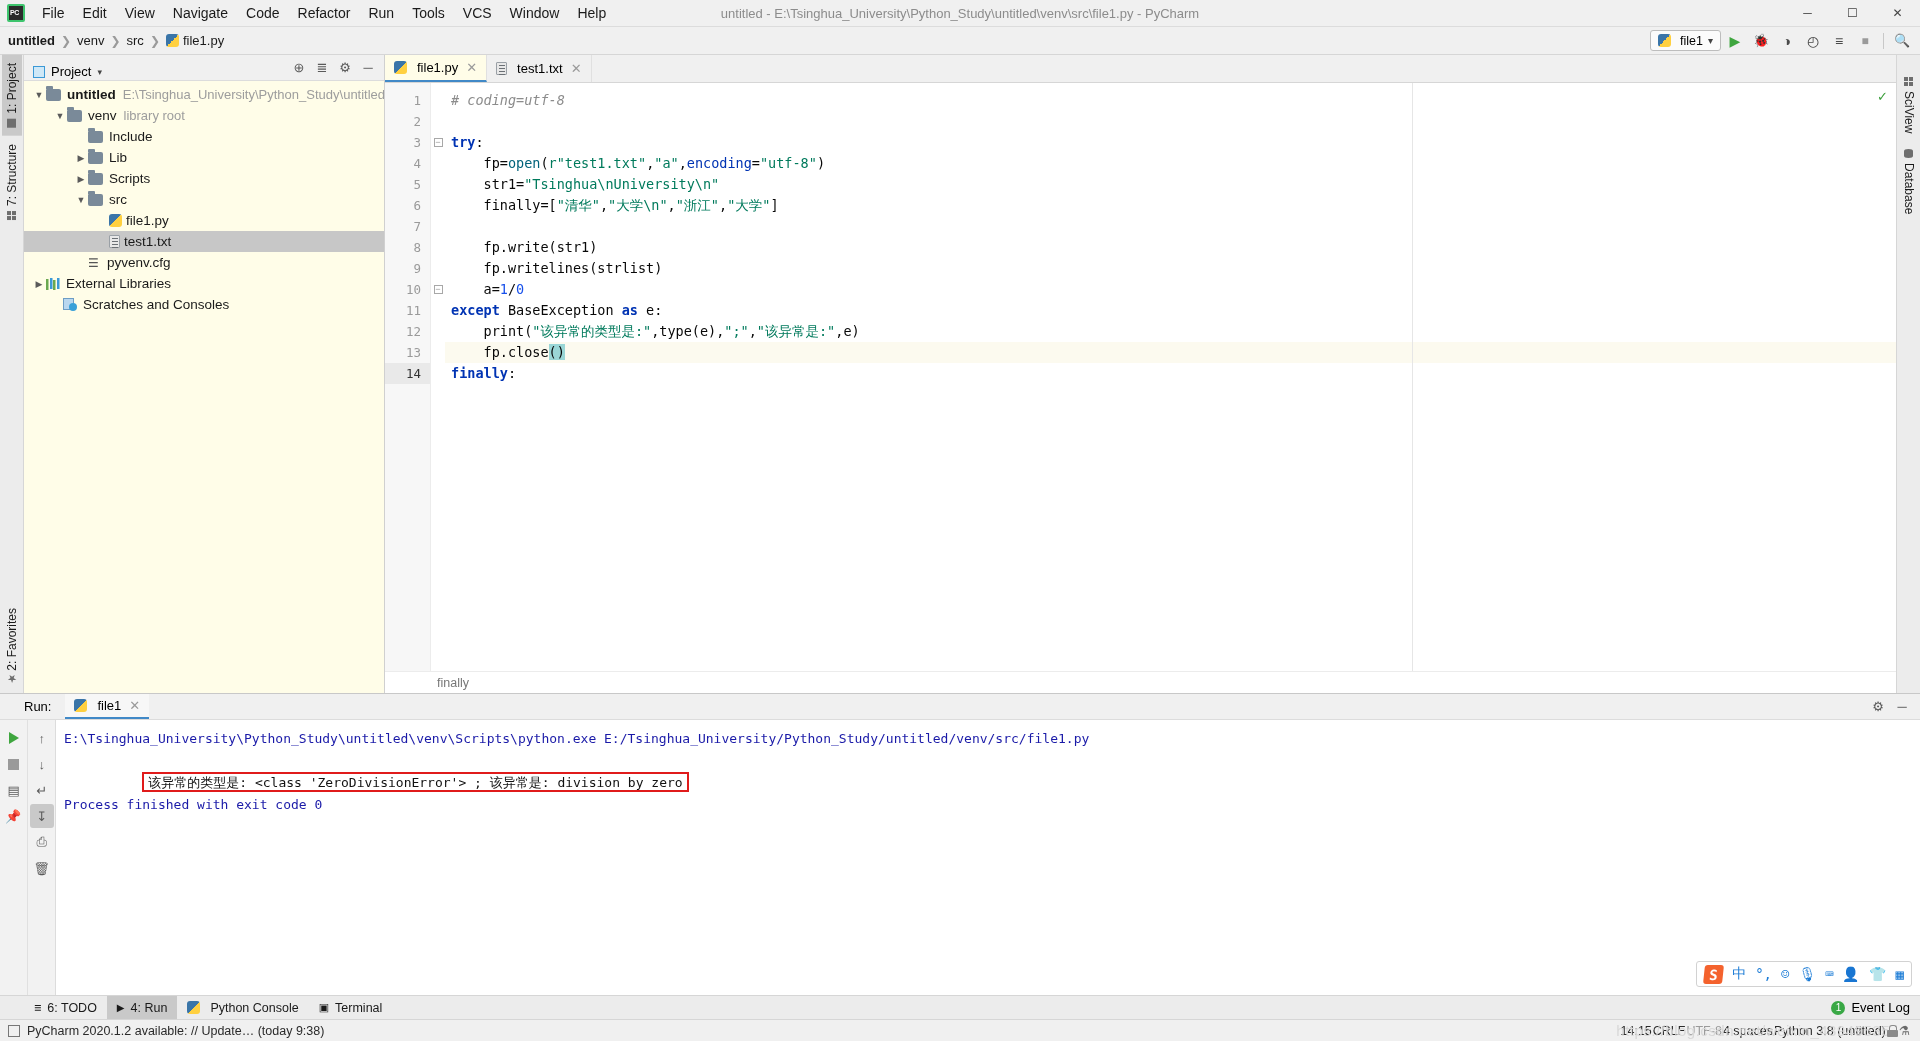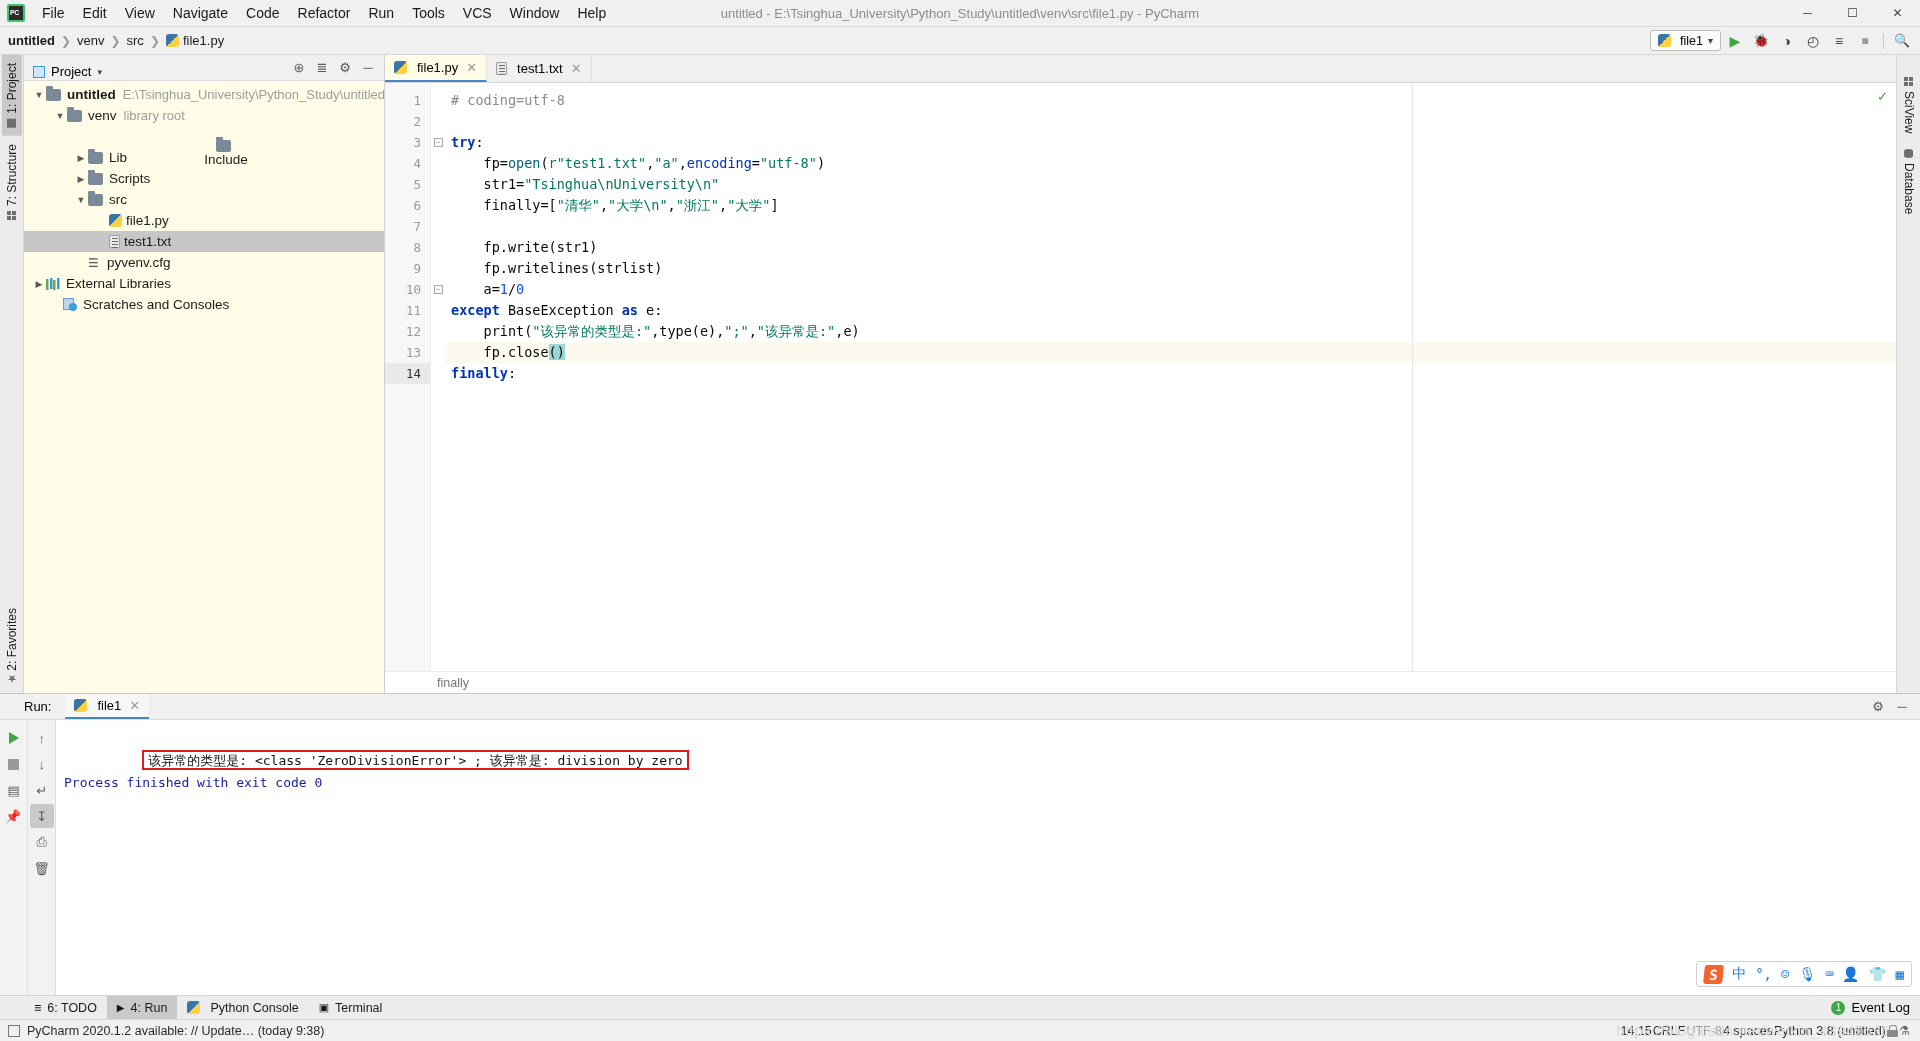--- a/index.html
+++ b/index.html
@@ -196,21 +196,21 @@
   .fold span {
     width: 9px; height: 9px; border: 1px solid #a8a8a8; display: flex;
     align-items: center; justify-content: center; line-height: 7px; background: #fff;
   }
   .code {
     flex: 1; padding-top: 7px; font-family: "DejaVu Sans Mono", monospace;
     font-size: 13.5px; position: relative; overflow: hidden; min-width: 0;
   }
   .cl { height: 21px; line-height: 21px; white-space: pre; padding-left: 6px; }
   .cl.cur { background: #fcfaef; }
-  .tok-cmt { color: #8c8c8c; }
+  .tok-cmt { color: #8c8c8c; font-style: italic; }
   .tok-kw { color: #0033b3; font-weight: bold; }
   .tok-str { color: #007a5c; }
   .tok-num { color: #1750eb; }
   .tok-fn { color: #00627a; }
   .tok-plain { color: #080808; }
   .tok-kw2 { color: #0033b3; }
   .brace-hl { background: #9ad6d6; }
   .guide { position: absolute; top: 0; bottom: 0; width: 1px; background: #e6e6e6; }
   .check { position: absolute; right: 8px; top: 6px; color: #3a9e3a; font-size: 13px; }
   .editor-crumb {
@@ -439,21 +439,21 @@
             <span class="folder"></span>
             <span class="node-label b">untitled</span>
             <span class="node-hint">E:\Tsinghua_University\Python_Study\untitled</span>
           </div>
           <div class="row" style="padding-left: 29px;">
             <span class="arrow">▼</span>
             <span class="folder"></span>
             <span class="node-label">venv</span>
             <span class="node-hint">library root</span>
           </div>
-          <div class="row" style="padding-left: 50px; flex-direction: column;">
+          <div class="row" style="padding-left: 50px;">
             <span class="arrow blank">▶</span>
             <span class="folder"></span>
             <span class="node-label">Include</span>
           </div>
           <div class="row" style="padding-left: 50px;">
             <span class="arrow">▶</span>
             <span class="folder"></span>
             <span class="node-label">Lib</span>
           </div>
           <div class="row" style="padding-left: 50px;">
@@ -612,20 +612,21 @@
           <div class="rb">↑</div>
           <div class="rb">↓</div>
           <div class="rb">↵</div>
           <div class="rb on">↧</div>
           <div class="rb">⎙</div>
           <div class="rb">🗑</div>
         </div>
       </div>
 
       <div class="console">
+        <div class="c-line">E:\Tsinghua_University\Python_Study\untitled\venv\Scripts\python.exe E:/Tsinghua_University/Python_Study/untitled/venv/src/file1.py</div>
         <div class="c-line" style="color:#111">
           <span class="boxed">该异常的类型是: &lt;class 'ZeroDivisionError'&gt; ; 该异常是: division by zero</span>
         </div>
         <div class="c-line">&nbsp;</div>
         <div class="c-line">Process finished with exit code 0</div>
 
         <div class="ime">
           <span class="ime-s">S</span>
           <span class="ime-i">中</span>
           <span class="ime-i">°,</span>

